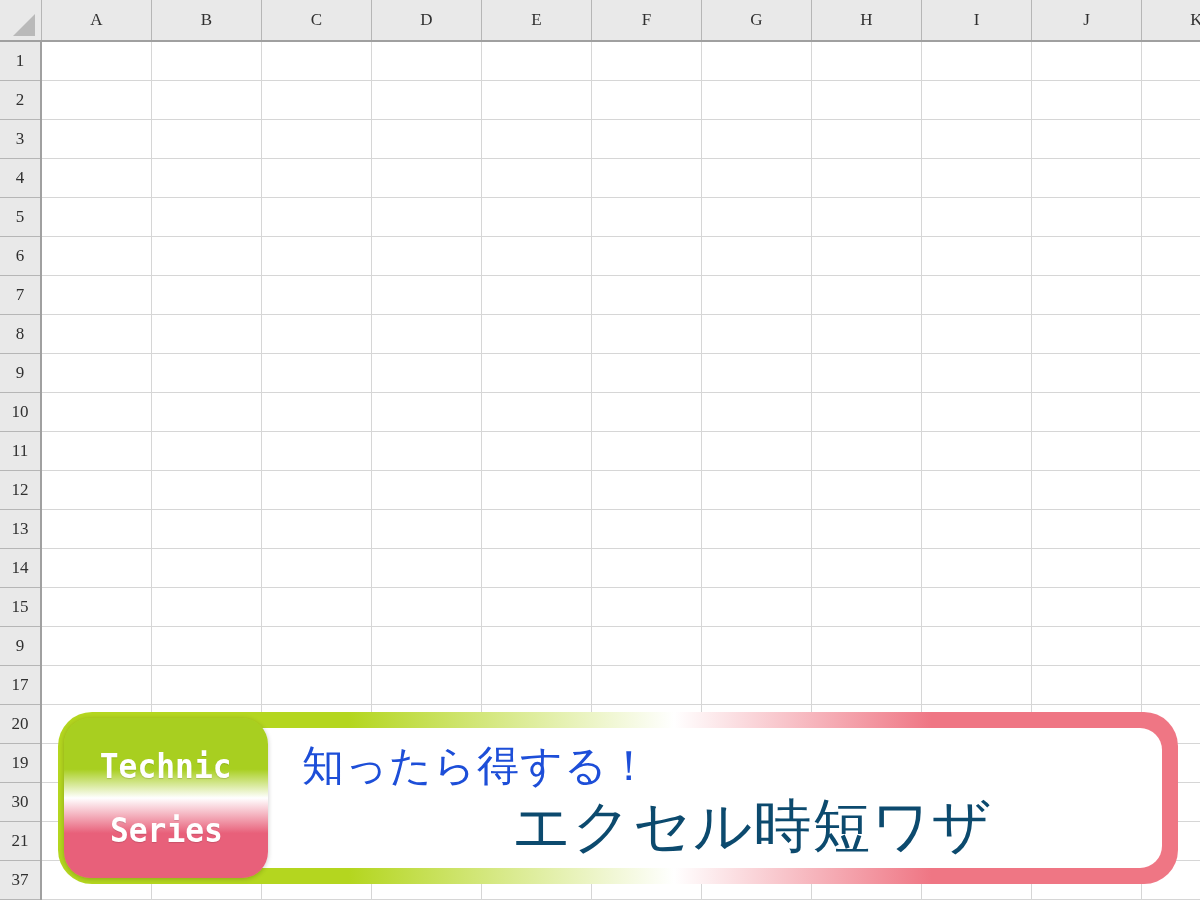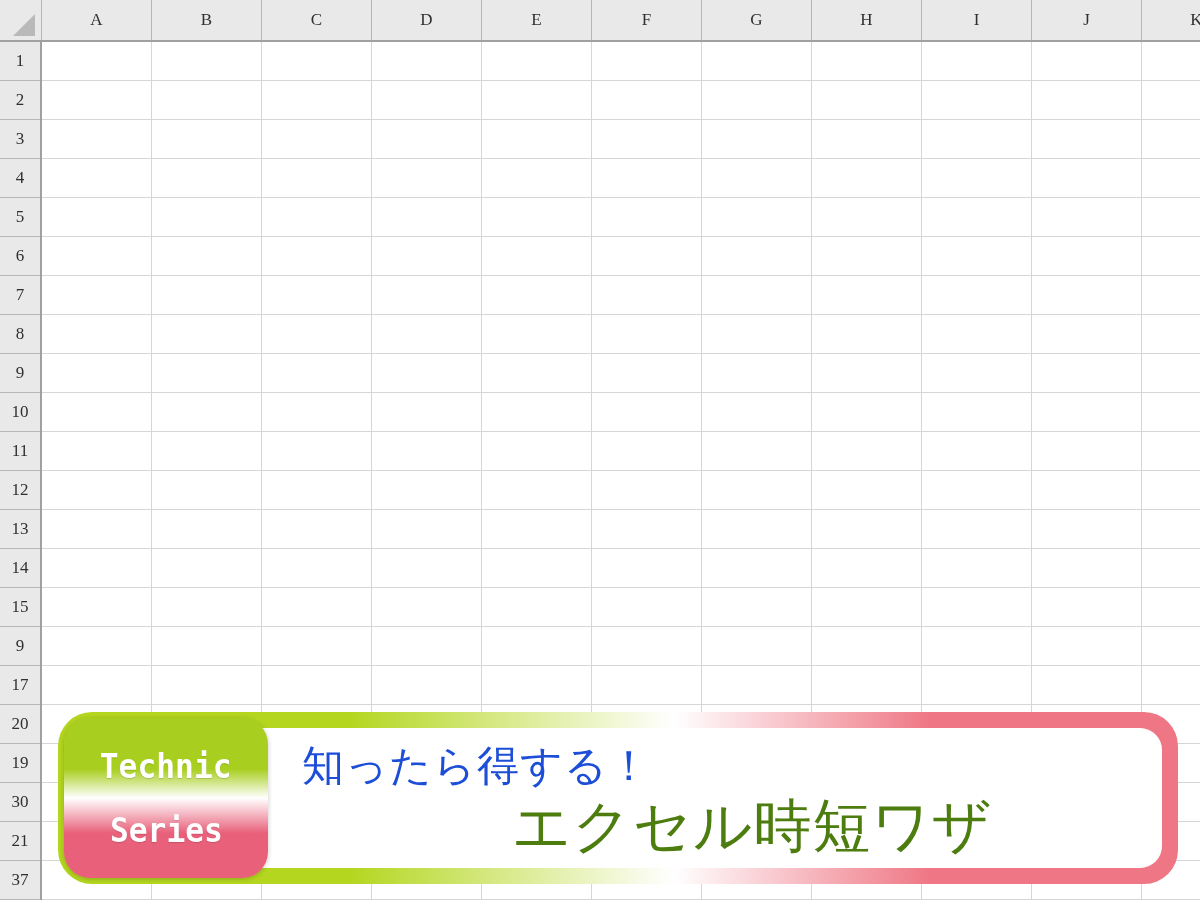--- a/index.html
+++ b/index.html
@@ -544,17 +544,17 @@
     <div id="banner-frame" style="background: linear-gradient(90deg, rgb(180, 214, 31) 0%, rgb(180, 214, 31) 26%, rgb(255, 255, 255) 55%, rgb(239, 118, 132) 78%, rgb(239, 118, 132) 100%);"></div>
     <div id="banner-inner" style="background: rgb(255, 255, 255);"></div>
 
     <div id="technic-badge" style="background: linear-gradient(rgb(168, 207, 32) 0%, rgb(168, 207, 32) 32%, rgb(255, 255, 255) 50%, rgb(232, 96, 122) 72%, rgb(232, 96, 122) 100%);">
       <div class="badge-line" id="badge-technic" style="color: rgb(255, 255, 255);">Technic</div>
       <div class="badge-line" id="badge-series" style="color: rgb(255, 255, 255);">Series</div>
     </div>
 
     <div id="banner-copy">
       <div id="copy-line1" style="color: #1d4ed8;">知ったら得する！</div>
-      <div id="copy-line2" style="color: #4d7c0f; font-family: Liberation Mono, monospace;">エクセル時短ワザ</div>
+      <div id="copy-line2" style="color: #0c4a6e; font-family: Liberation Mono, monospace;">エクセル時短ワザ</div>
     </div>
   </div>
 
 </div>
 
 </body></html>

